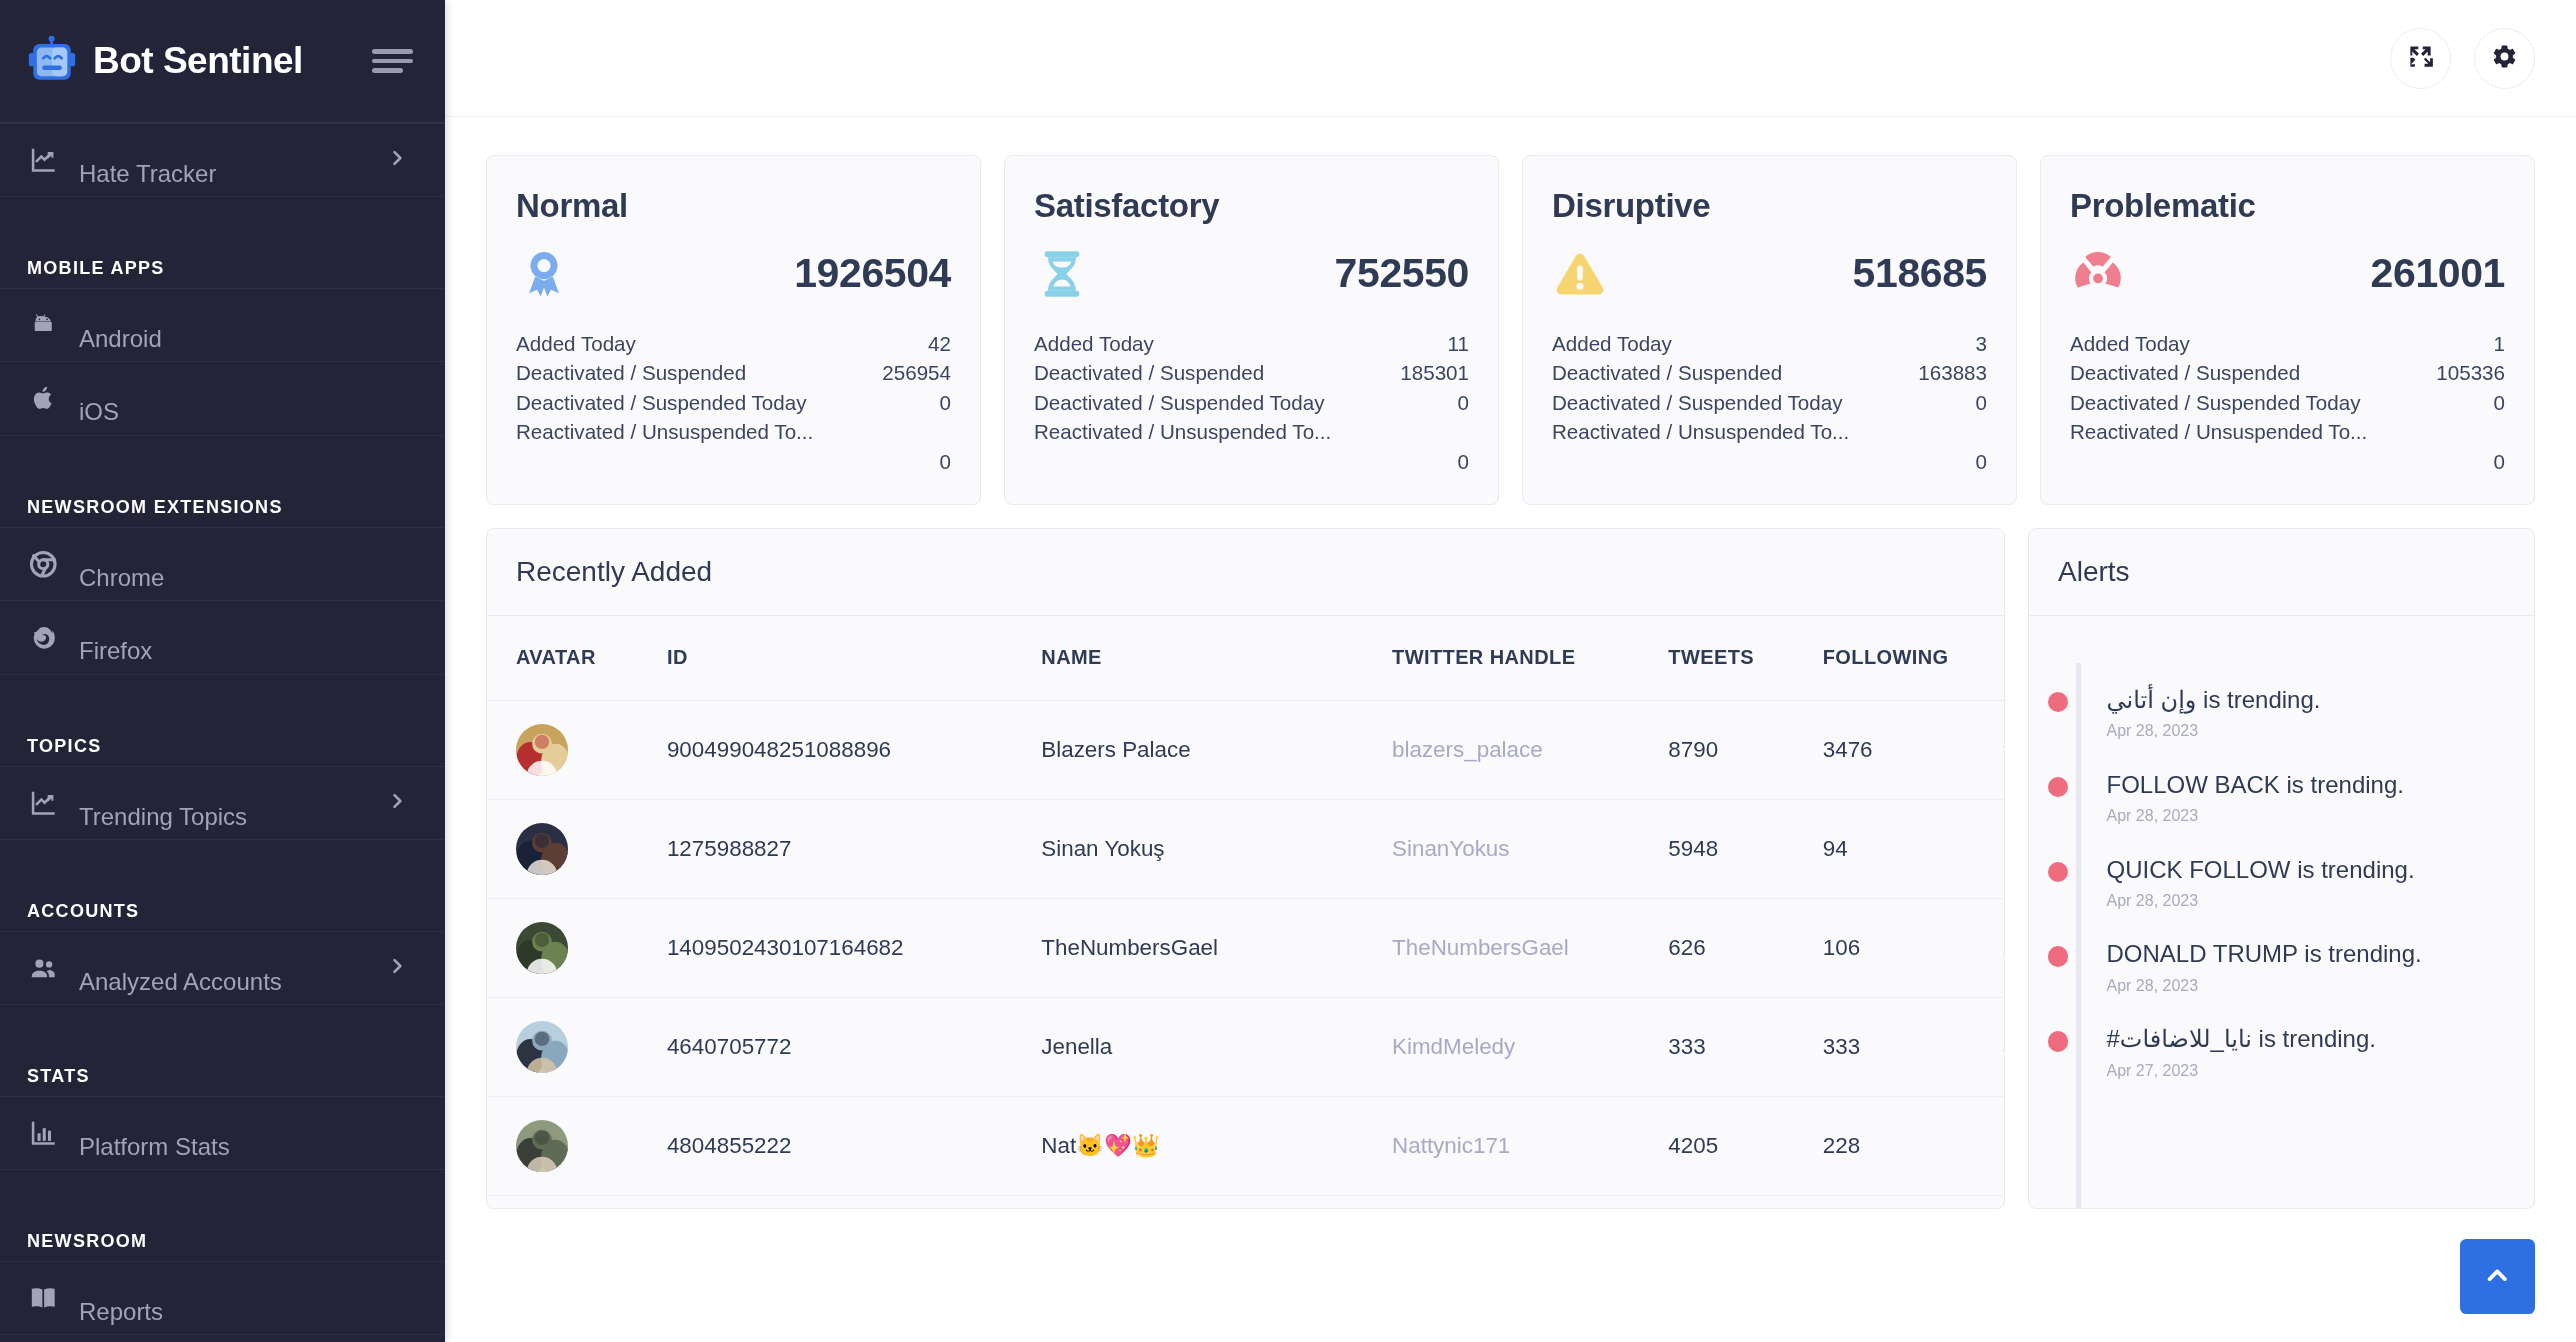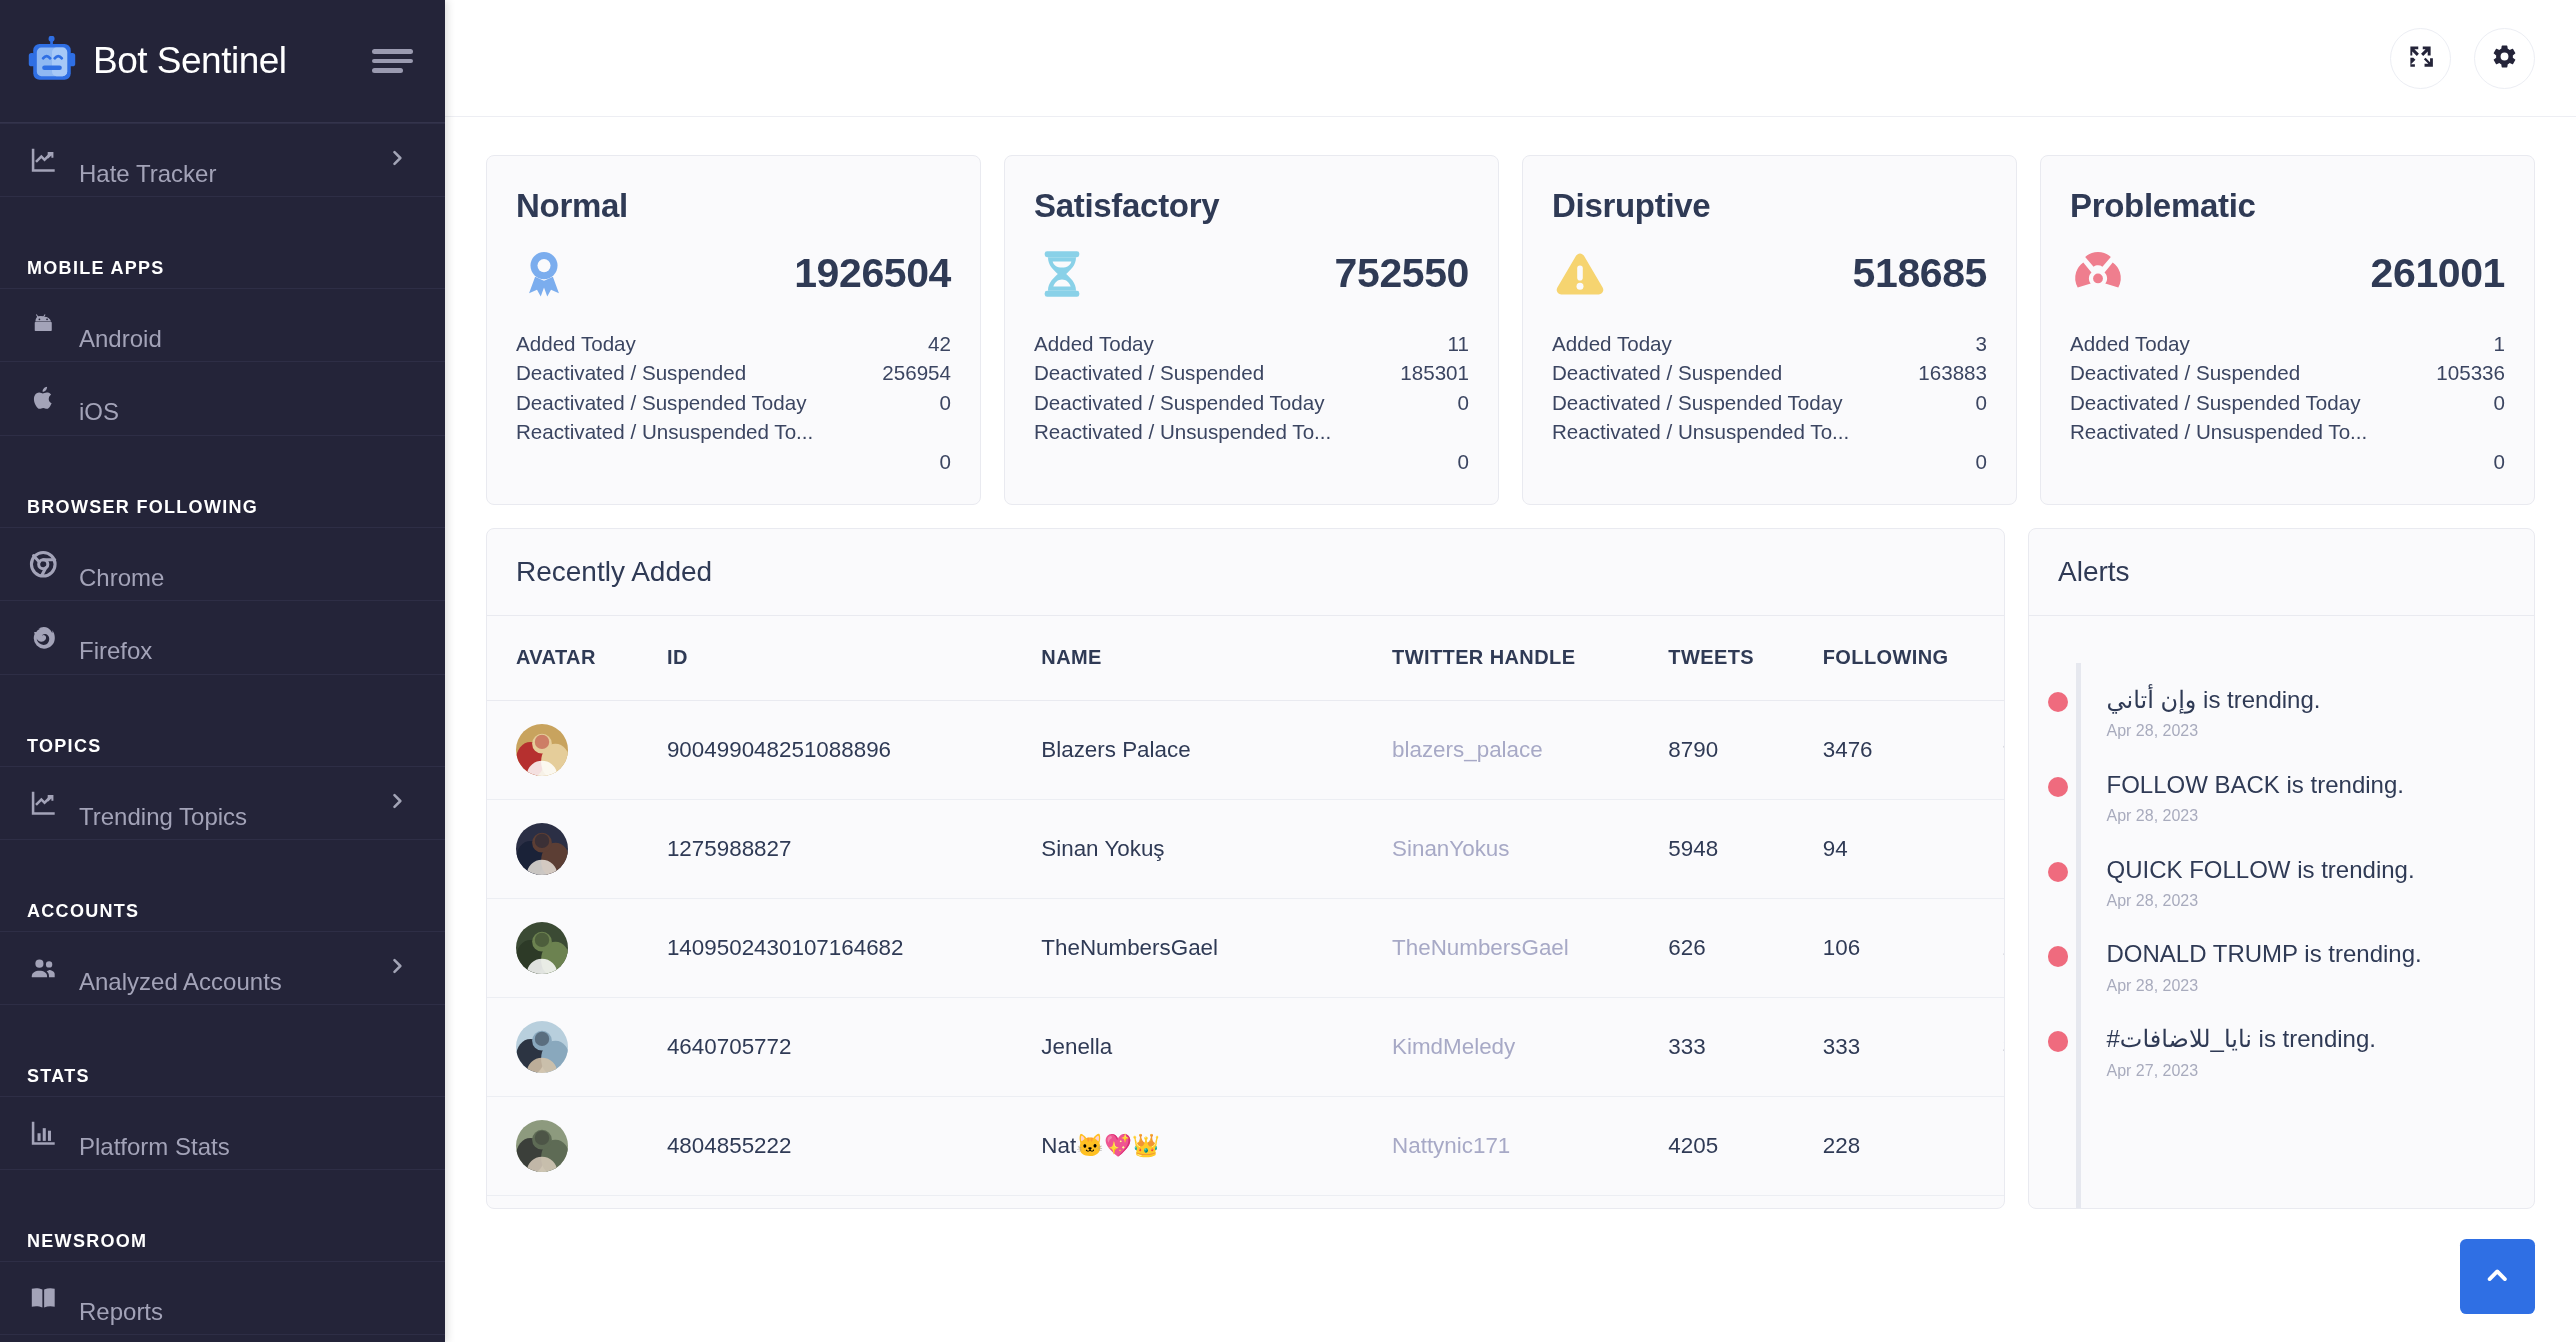--- a/index.html
+++ b/index.html
@@ -19,21 +19,21 @@
     position:relative; z-index:5;
     box-shadow:1.8px 0 9px rgba(0,0,0,.16);
     overflow:hidden;
   }
   .brand {
     height:122px; display:flex; align-items:center;
     padding:0 32px 0 27px; gap:16px;
   }
   .brand-logo { width:50px; height:50px; flex:0 0 50px; }
   .brand-name {
-    font-size:37px; font-weight:normal; color:#ffffff;
+    font-size:37px; font-weight:bold; color:#ffffff;
     letter-spacing:-0.5px; flex:1; white-space:nowrap;
   }
   .hamburger { width:41px; height:30.5px; flex:0 0 41px; cursor:pointer;
      display:flex; flex-direction:column; justify-content:space-between; padding:3.6px 0;}
   .hamburger span { display:block; height:4.5px; border-radius:2.7px; background:#9a9ab0; }
   .hamburger span:nth-child(1){ width:41px; }
   .hamburger span:nth-child(2){ width:41px; }
   .hamburger span:nth-child(3){ width:30.5px; }
 
   .nav-divider { height:0.9px; background:#34344c; }
@@ -196,21 +196,21 @@
         <div class="nav-item">
     <span class="nico">
             <svg width="30.5" height="30.5" viewBox="0 0 24 24">
               <path d="M16.3 12.5c0-2.2 1.8-3.2 1.9-3.3-1-1.5-2.6-1.7-3.2-1.7-1.4-.1-2.7.8-3.3.8-.7 0-1.7-.8-2.8-.8-1.5 0-2.8.8-3.5 2.1-1.5 2.6-.4 6.5 1.1 8.6.7 1 1.6 2.2 2.7 2.1 1.1 0 1.5-.7 2.8-.7s1.7.7 2.8.7c1.2 0 1.9-1 2.6-2.1.8-1.2 1.2-2.3 1.2-2.4 0 0-2.3-.9-2.3-3.3zM14.1 5.7c.6-.7 1-1.7.9-2.7-.9 0-2 .6-2.6 1.3-.6.6-1.1 1.7-.9 2.6 1 .1 2-.5 2.6-1.2z" fill="#a3a3b8"></path>
             </svg>
           </span>
     <span class="nlabel">iOS</span>
 
   </div>
         <div class="nav-gap"></div>
-        <div class="nav-section">BROWSER FOLLOWING</div>
+        <div class="nav-section">NEWSROOM EXTENSIONS</div>
         <div class="nav-item">
     <span class="nico">
             <svg width="30.5" height="30.5" viewBox="0 0 24 24">
               <circle cx="12" cy="12" r="9.3" fill="none" stroke="#a3a3b8" stroke-width="2.4"></circle>
               <circle cx="12" cy="12" r="3.6" fill="none" stroke="#a3a3b8" stroke-width="2.4"></circle>
               <path d="M12 8.4H21" stroke="#a3a3b8" stroke-width="2.4" stroke-linecap="round"></path>
               <path d="M8.9 10.2L4.4 5.3" stroke="#a3a3b8" stroke-width="2.4" stroke-linecap="round"></path>
               <path d="M13.9 14.9l-3.1 5.9" stroke="#a3a3b8" stroke-width="2.4" stroke-linecap="round"></path>
             </svg>
           </span>

